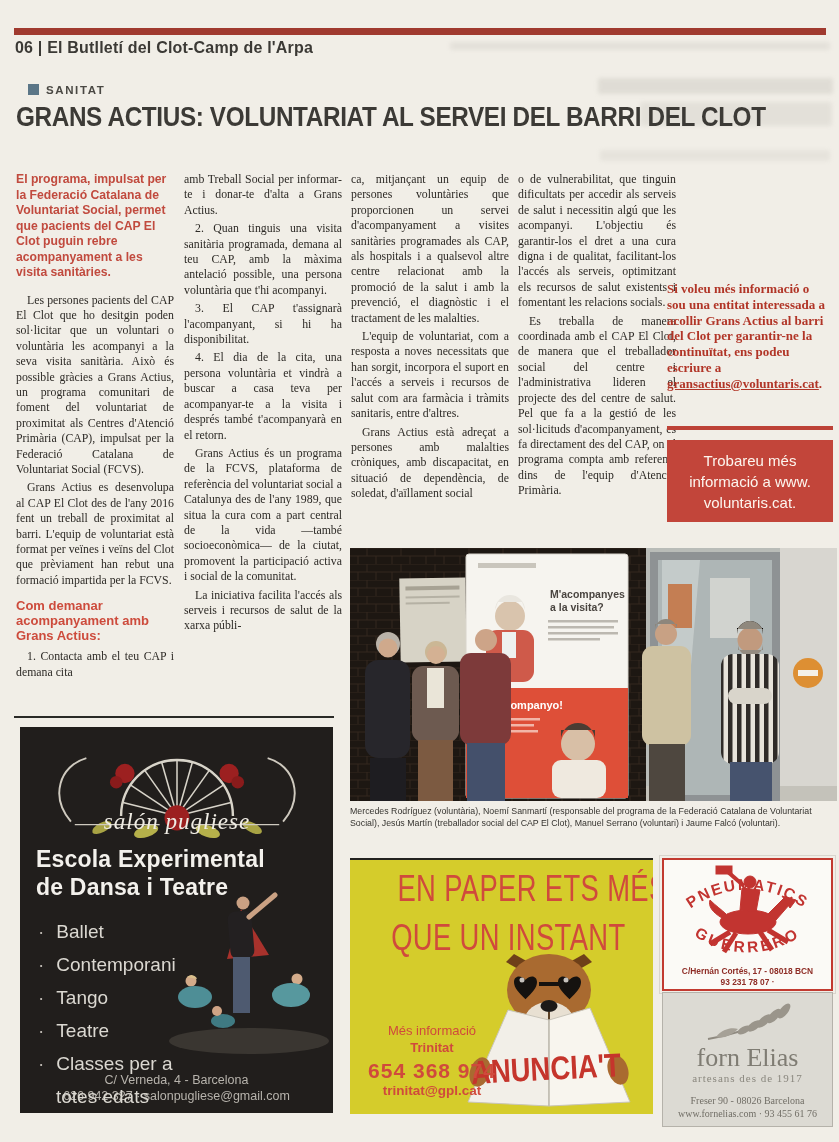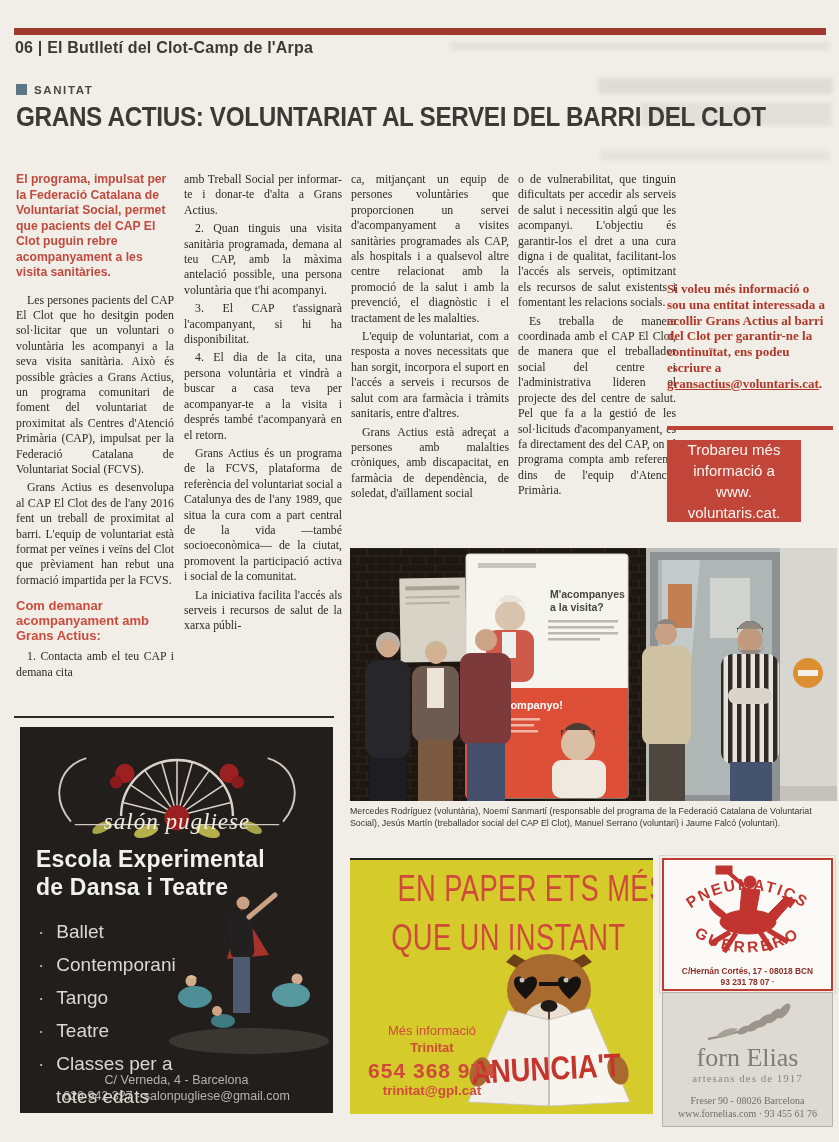--- a/index.html
+++ b/index.html
@@ -3,21 +3,21 @@
 <meta charset="utf-8">
 <style>
   html,body{margin:0;padding:0;background:#d8d5ce;}
   .page{position:relative;width:839px;height:1142px;background:#f1eee7;overflow:hidden;
         font-family:"Liberation Sans",sans-serif;}
   .abs{position:absolute;}
 
   
   .topbar{left:14px;top:28px;width:812px;height:7px;background:#a03a2f;}
   .folio{left:15px;top:39px;font-size:16px;font-weight:bold;color:#3b3935;letter-spacing:.2px;}
-  .section-row{left:16px;top:84px;display:flex;align-items:flex-start;gap:7px;}
+  .section-row{left:28px;top:84px;display:flex;align-items:flex-start;gap:7px;}
   .section-square{width:11px;height:11px;background:#5b7687;}
   .section-label{font-size:11.5px;font-weight:bold;letter-spacing:1.6px;color:#4a4843;}
   .headline{left:16px;top:102px;width:812px;}
   .headline span{display:inline-block;transform:scaleX(.9);transform-origin:left;
       font-size:27px;font-weight:bold;letter-spacing:-.4px;color:#3c3a36;white-space:nowrap;}
 
   
   .ghost{background:#c6c3bb;filter:blur(2px);border-radius:2px;}
 
   
@@ -28,21 +28,21 @@
   .col p.cont{text-indent:0;}
   p.lead{font:bold 12.2px/15.5px "Liberation Sans",sans-serif;color:#c14a3e;
          text-align:left;margin-bottom:12px;}
   h3.subhead{margin:10px 0 6px 0;font:bold 13px/15px "Liberation Sans",sans-serif;color:#cd4b3c;}
 
   
   .side-note{left:667px;top:281px;width:164px;font:bold 13px/15.8px "Liberation Serif",serif;
              color:#b13527;}
   .side-note .u{text-decoration:underline;}
   .side-rule{left:667px;top:426px;width:166px;height:4px;background:#bd4237;}
-  .info-box{left:667px;top:440px;width:134px;height:82px;background:#c2453a;display:flex;
+  .info-box{left:667px;top:440px;width:166px;height:82px;background:#c2453a;display:flex;
             align-items:center;justify-content:center;text-align:center;}
   .info-box div{font:15px/21px "Liberation Sans",sans-serif;color:#fdf6ef;padding:0 10px;}
 
   
   .photo{left:350px;top:548px;width:433px;height:253px;background:#1b1511;}
   .caption{left:350px;top:806px;width:487px;font:8.8px/11.5px "Liberation Sans",sans-serif;
            color:#35332f;}
 
   
   .rule-dark{background:#2a2a27;}
@@ -117,21 +117,21 @@
     <p class="body">2. Quan tinguis una visita sanitària programada, demana al teu CAP, amb la màxima antelació possible, una persona voluntària que t'hi acompanyi.</p>
     <p class="body">3. El CAP t'assignarà l'acompanyant, si hi ha disponibilitat.</p>
     <p class="body">4. El dia de la cita, una persona voluntària et vindrà a buscar a casa teva per acompanyar-te a la visita i després també t'acompanyarà en el retorn.</p>
     <p class="body">Grans Actius és un programa de la FCVS, plataforma de referència del voluntariat social a Catalunya des de l'any 1989, que situa la cura com a part central de la vida —també socioeconòmica— de la ciutat, promovent la participació activa i social de la comunitat.</p>
     <p class="body">La iniciativa facilita l'accés als serveis i recursos de salut de la xarxa públi-</p>
   </div>
 
   <div class="col" style="left:351px;top:172px;height:372px">
     <p class="cont">ca, mitjançant un equip de persones voluntàries que proporcionen un servei d'acompanyament a visites sanitàries programades als CAP, als hospitals i a qualsevol altre centre relacionat amb la promoció de la salut i amb la prevenció, el diagnòstic i el tractament de les malalties.</p>
     <p class="body">L'equip de voluntariat, com a resposta a noves necessitats que han sorgit, incorpora el suport en l'accés a serveis i recursos de salut com ara farmàcia i tràmits sanitaris, entre d'altres.</p>
-    <p class="body">Grans Actius està adreçat a persones amb malalties cròniques, amb discapacitat, en farmàcia de dependència, de soledat, d'aïllament social</p>
+    <p class="body">Grans Actius està adreçat a persones amb malalties cròniques, amb discapacitat, en situació de dependència, de soledat, d'aïllament social</p>
   </div>
 
   <div class="col" style="left:518px;top:172px;height:372px">
     <p class="cont">o de vulnerabilitat, que tinguin dificultats per accedir als serveis de salut i necessitin algú que les acompanyi. L'objectiu és garantir-los el dret a una cura digna i de qualitat, facilitant-los l'accés als serveis, optimitzant els recursos de salut existents i fomentant les relacions socials.</p>
     <p class="body">Es treballa de manera coordinada amb el CAP El Clot, de manera que el treballador social del centre i l'administrativa lideren el projecte des del centre de salut. Pel que fa a la gestió de les sol·licituds d'acompanyament, es fa directament des del CAP, on el programa compta amb referents dins de l'equip d'Atenció Primària.</p>
   </div>
 
   <div class="abs side-note">
     <span>Si voleu més informació o sou una entitat interessada a acollir Grans Actius al barri del Clot per garantir-ne la continuïtat, ens podeu escriure a </span><span class="u">gransactius@voluntaris.cat</span><span>.</span>
   </div>

